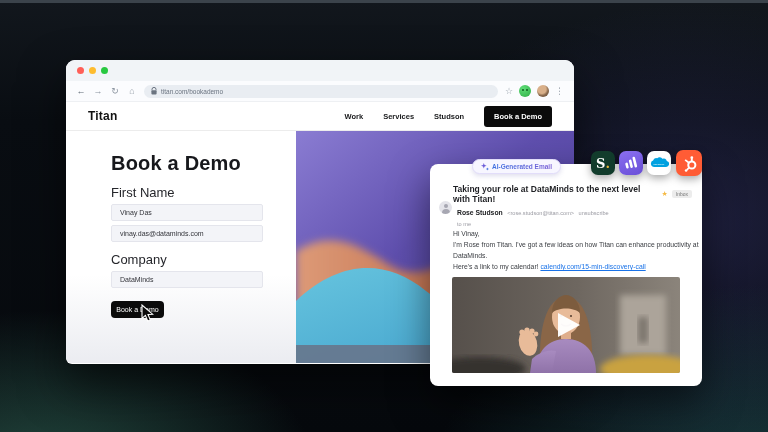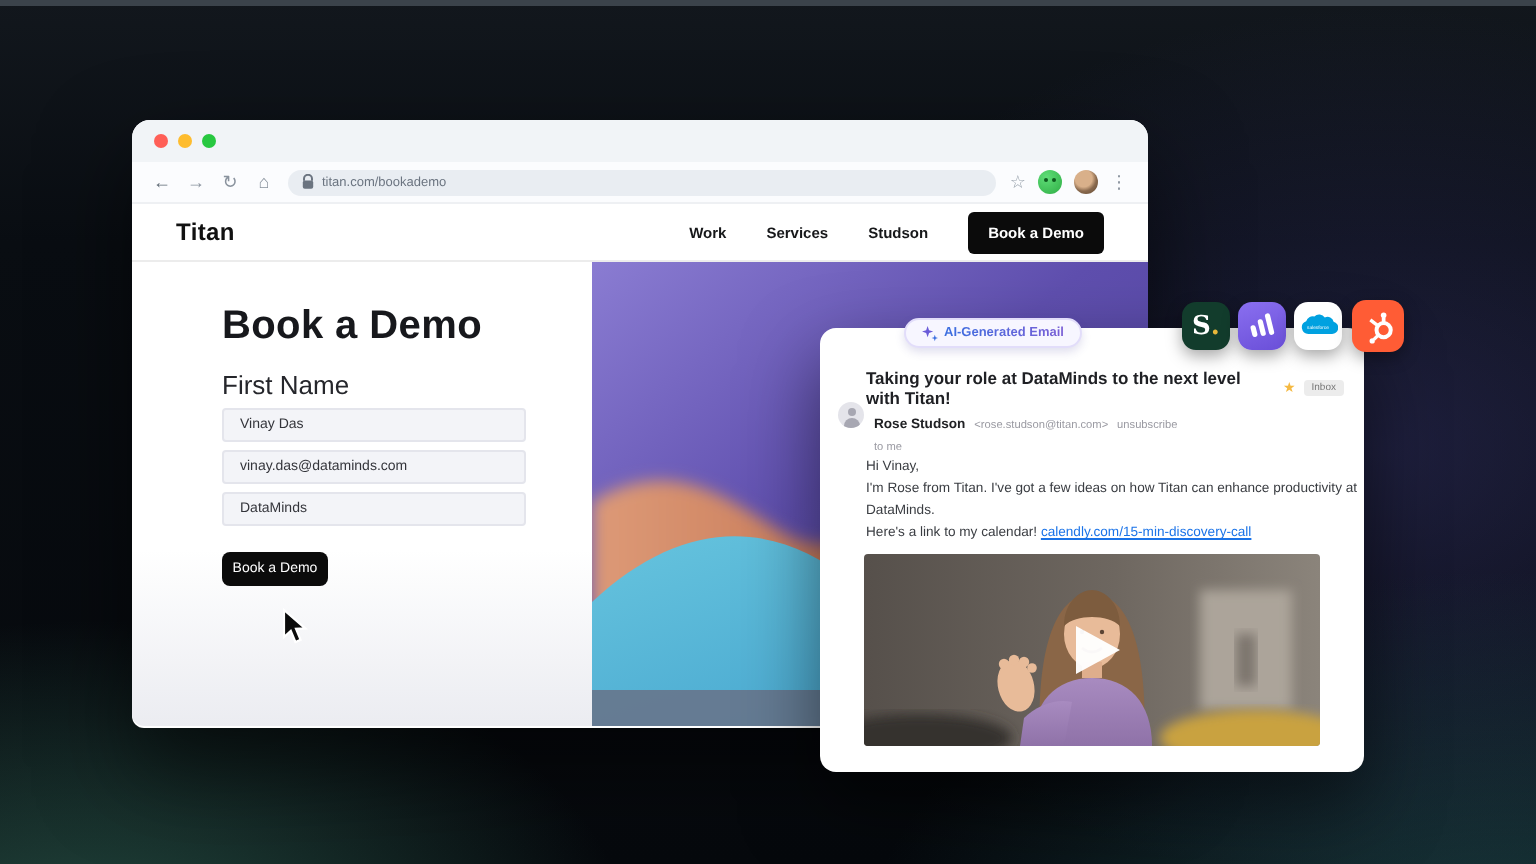--- a/index.html
+++ b/index.html
@@ -51,21 +51,21 @@
   .f-input{ width:152px; height:17px; margin-top:4px; background:#f3f4f8; border:1px solid #e4e5ec;
     border-radius:2px; font-size:7px; color:#33343a; line-height:15px; padding-left:8px; }
   .submit{ margin-top:13px; width:53px; height:17px; background:#0b0b0b; border-radius:4px;
     color:#fff; font-size:7px; display:flex; align-items:center; justify-content:center; cursor:pointer; }
   .cursor{ position:absolute; left:75px; top:173px; z-index:9; }
 
   .wallpaper{ flex:1; position:relative; overflow:hidden; }
   .wallpaper svg{ position:absolute; left:0; top:0; }
 
   
-  .email-card{ position:absolute; left:410px; top:164px; width:272px; height:222px; background:#fff;
+  .email-card{ position:absolute; left:430px; top:164px; width:272px; height:222px; background:#fff;
     border-radius:8px; box-shadow:0 16px 38px rgba(0,0,0,.5); z-index:5; }
   .ai-badge{ position:absolute; left:42px; top:-5px; height:15px; padding:0 8px;
     background:#f7f6ff; border:1px solid #e2ddfa; border-radius:9px;
     display:flex; align-items:center; gap:3px; box-shadow:0 2px 5px rgba(80,70,160,.18); }
   .ai-badge span{ font-size:6.5px; font-weight:bold;
     background:linear-gradient(90deg,#3b6fe0,#7a5fd6); -webkit-background-clip:text; background-clip:text;
     -webkit-text-fill-color:transparent; color:#5b5fd6; }
   .subject-row{ position:absolute; left:23px; right:10px; top:20px; display:flex; align-items:center; gap:4px; }
   .subject{ font-size:8.5px; font-weight:bold; color:#1f2024; }
   .subj-star{ font-size:7px; color:#f5b942; cursor:pointer; }
@@ -136,20 +136,21 @@
     <div class="content">
 
       <div class="form-panel">
         <div class="form-title">Book a Demo</div>
 
         <div class="f-label">First Name</div>
         <div class="f-input">Vinay Das</div>
 
         <div class="f-input">vinay.das@dataminds.com</div>
 
+        <div class="f-label">Company</div>
         <div class="f-input">DataMinds</div>
 
         <div class="submit">Book a Demo</div>
 
         <svg class="cursor" width="13" height="18" viewBox="0 0 13 18">
           <path d="M1 1 L1 14.5 L4.4 11.4 L6.7 17 L9.3 15.9 L7 10.4 L11.6 10.2 Z" fill="#0b0b0b" stroke="#fff" stroke-width="1.1"></path>
         </svg>
       </div>
 
       <div class="wallpaper">

